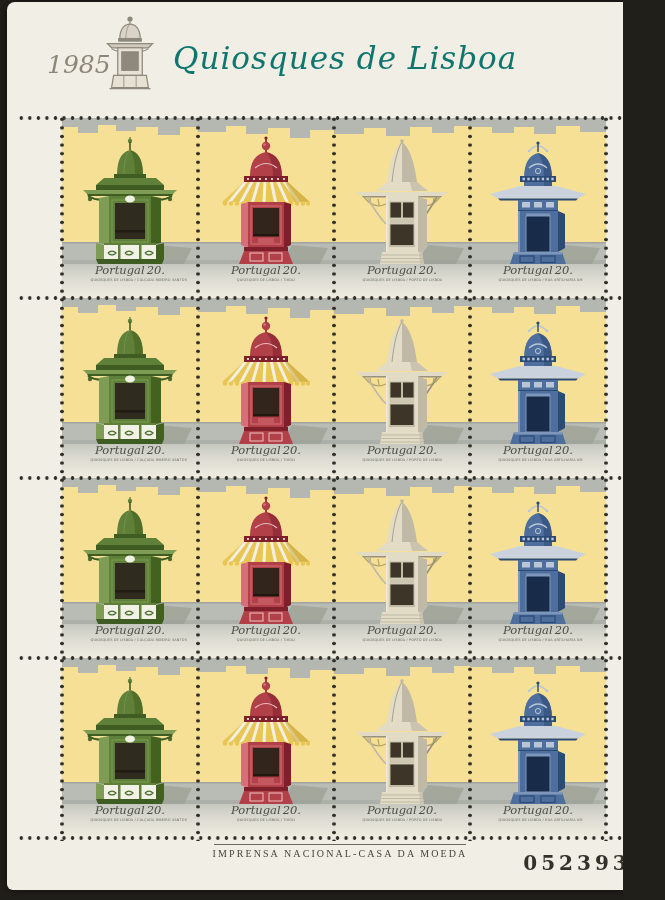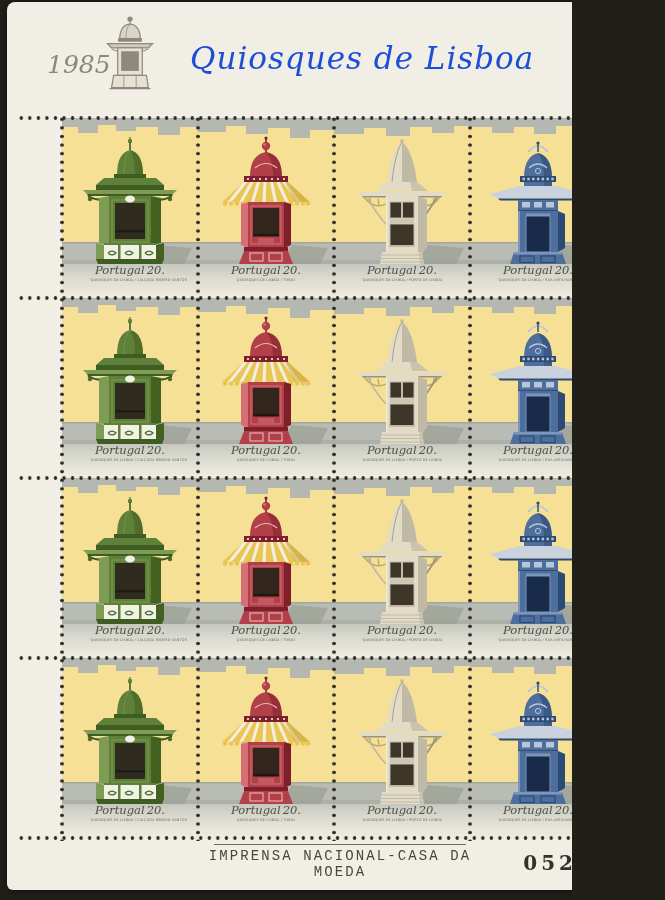--- a/index.html
+++ b/index.html
@@ -1,24 +1,24 @@
 <!DOCTYPE html>
 <html><head>
 <meta charset="utf-8">
 <style>
   html,body{margin:0;padding:0;background:#211f1a;}
-  .scan{position:relative;width:572px;height:900px;background:#211f1a;overflow:hidden;
+  .scan{position:relative;width:623px;height:900px;background:#211f1a;overflow:hidden;
         font-family:"DejaVu Serif",serif;}
   .sheet{position:absolute;left:7px;top:2px;width:646px;height:888px;background:#f1eee6;
          border-radius:8px 4px 4px 6px;box-shadow:0 0 8px rgba(0,0,0,.55);}
   
   .year{position:absolute;left:40px;top:48px;font-style:italic;font-size:25px;color:#8d8779;}
   .emblem{position:absolute;left:92px;top:12px;}
   .title{position:absolute;left:166px;top:38px;font-style:italic;font-size:31px;
-         color:#1d4ed8;letter-spacing:1px;margin-left:17px;}
+         color:#0f766e;letter-spacing:1px;}
   
   .grid{position:absolute;left:55px;top:116px;width:544px;height:720px;display:grid;
         grid-template-columns:repeat(4,136px);grid-template-rows:repeat(4,180px);}
   .stamp{position:relative;width:136px;height:180px;}
   .art{position:absolute;left:0;top:0;width:136px;height:180px;display:block;}
   .cap{position:absolute;left:0;top:147px;width:136px;text-align:center;line-height:1;}
   .insc{display:block;font-style:italic;font-size:11.5px;color:#4c4f44;}
   .insc .val{margin-left:2px;}
   .sub{display:block;margin-top:1px;font-family:"DejaVu Sans",sans-serif;font-size:6px;
        color:#6a6d61;letter-spacing:.2px;white-space:nowrap;transform:scale(.58);
@@ -28,21 +28,21 @@
       background-image:radial-gradient(circle,#302e29 1.55px,rgba(0,0,0,0) 2.05px);
       background-size:8.55px 6px;background-position:0 50%;}
   .perf-col{position:absolute;top:113px;width:6px;height:726px;
       background-image:radial-gradient(circle,#302e29 1.55px,rgba(0,0,0,0) 2.05px);
       background-size:6px 8.6px;background-position:50% 0;}
   
   .footer{position:absolute;left:183px;top:841px;width:300px;text-align:center;}
   .logo{font-family:"DejaVu Sans",sans-serif;font-weight:bold;font-size:15px;
         letter-spacing:1px;color:#3c3830;line-height:1.05;}
   .rule{border-top:1.3px solid #6e695e;margin:1px 24px 3px;}
-  .imprint{font-family:Liberation Mono, monospace;font-size:14px;letter-spacing:2.1px;color:#4a463d;}
+  .imprint{font-family:Liberation Serif, serif;font-size:10px;letter-spacing:2.1px;color:#4a463d;}
   .serial{position:absolute;left:505px;top:849px;width:130px;text-align:center;
           font-size:20px;font-weight:bold;letter-spacing:4px;color:#34312b;}
 </style>
 </head>
 <body>
 
 <svg width="0" height="0" style="position:absolute" aria-hidden="true">
   <defs>
     <linearGradient id="stripGrad" x1="0" y1="0" x2="0" y2="1">
       <stop offset="0" stop-color="#c6c8bf"></stop>

